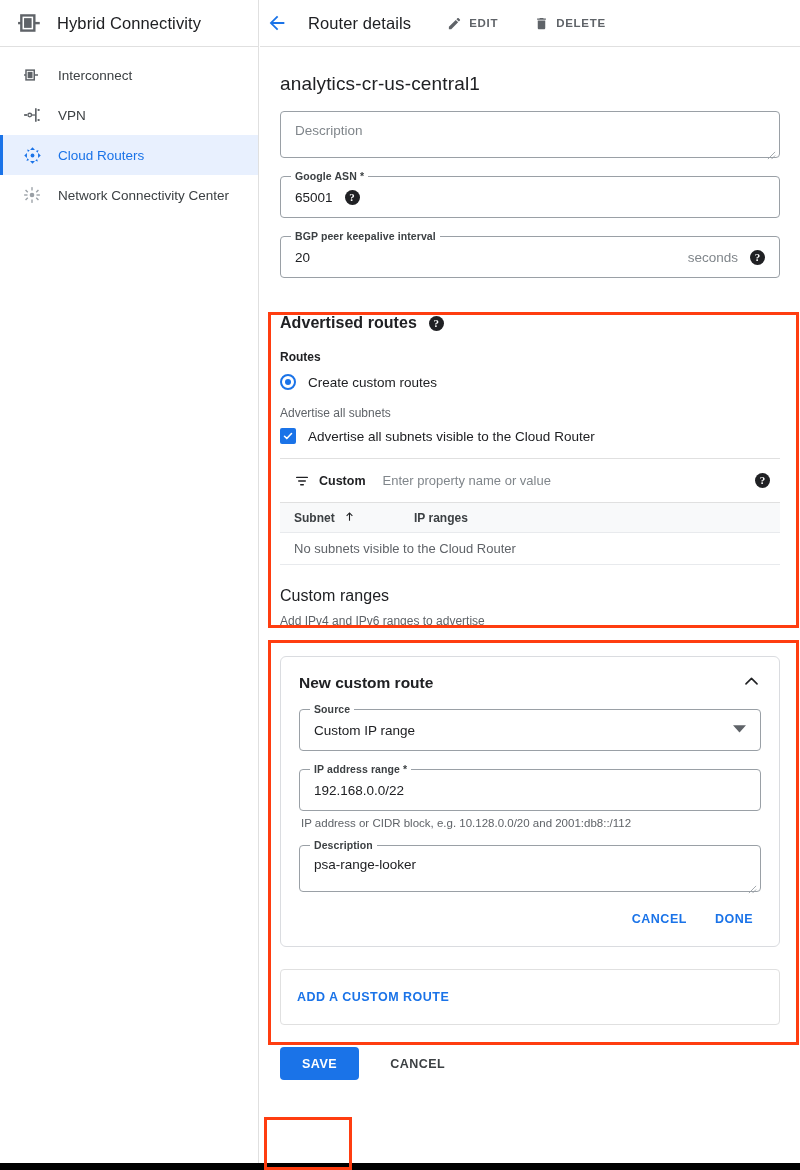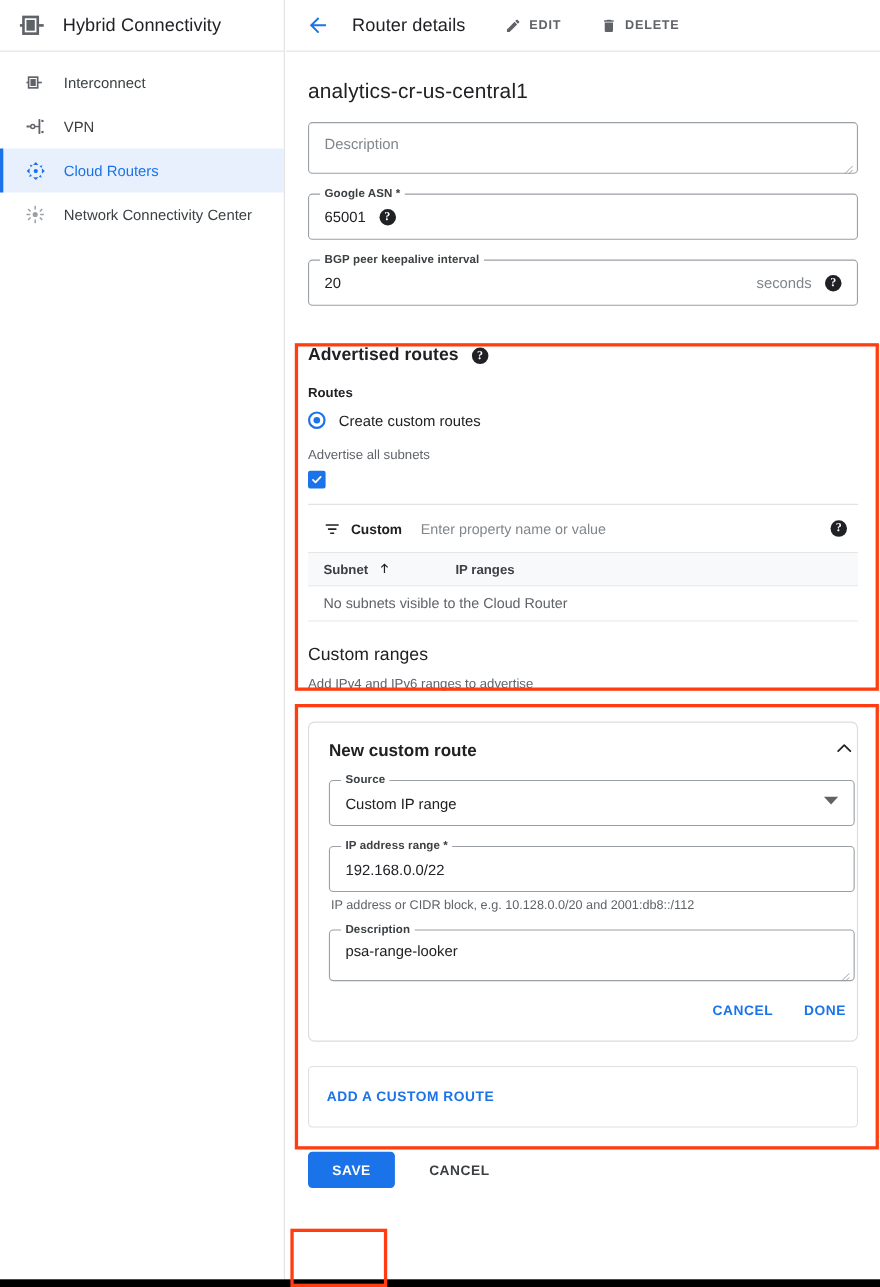--- a/index.html
+++ b/index.html
@@ -54,21 +54,21 @@
   .main {
     position: absolute; left: 260px; top: 0;
     width: 540px; height: 1163px;
     background: #fff;
     overflow: hidden;
   }
   .topbar {
     height: 47px;
     display: flex; align-items: center;
     border-bottom: 1px solid #e0e0e0;
-    padding-left: 16px;
+    padding-left: 4px;
   }
   .backarrow { width: 26px; height: 26px; display:flex; align-items:center; justify-content:center; cursor:pointer;}
   .page-title { font-size: 16.5px; color: #202124; margin-left: 18px; letter-spacing: .1px;}
   .tb-action {
     display: flex; align-items: center;
     font-size: 11.5px; font-weight: 600; letter-spacing: .7px;
     color: #5f6368; margin-left: 36px; cursor: pointer;
   }
   .tb-action .ic { margin-right: 7px; display:flex; }
 
@@ -167,21 +167,21 @@
     padding-left: 14px; font-size: 13px; color: #5f6368;
     border-bottom: 1px solid #e8eaed;
   }
 
   
   .cr-title { font-size: 16px; color: #202124; font-weight: 400; letter-spacing: .05px;}
   .cr-sub { font-size: 12px; color: #5f6368; margin-top: 9px; }
 
   .ncr-card {
     border: 1px solid #dadce0; border-radius: 6px;
-    margin-top: 28px; padding: 0 2px 14px 18px;
+    margin-top: 28px; padding: 0 18px 14px 18px;
     background: #fff;
   }
   .ncr-head {
     height: 52px; display: flex; align-items: center;
     font-size: 15.5px; font-weight: 700; color: #202124;
   }
   .ncr-head .chev { margin-left: auto; cursor: pointer; }
 
   .select .caret { margin-left: auto; }
 
@@ -379,20 +379,21 @@
         </div>
 
         <div class="muted-label" style="margin:16px 0 8px 0;">Advertise all subnets</div>
 
         <div class="check-row">
           <span class="checkbox">
             <svg width="12" height="12" viewBox="0 0 24 24" fill="none" stroke="#fff" stroke-width="3.2" stroke-linecap="round" stroke-linejoin="round">
               <path d="M5 12.5l4.6 4.6L19 7"></path>
             </svg>
           </span>
+          <span class="lbl">Advertise all subnets visible to the Cloud Router</span>
         </div>
 
         <div class="tablecard">
           <div class="filter-row">
             <span class="fic">
               <svg width="16" height="16" viewBox="0 0 24 24" fill="#202124">
                 <rect x="3" y="5.5" width="18" height="2.1" rx="1"></rect>
                 <rect x="6" y="11" width="12" height="2.1" rx="1"></rect>
                 <rect x="9" y="16.5" width="6" height="2.1" rx="1"></rect>
               </svg>

